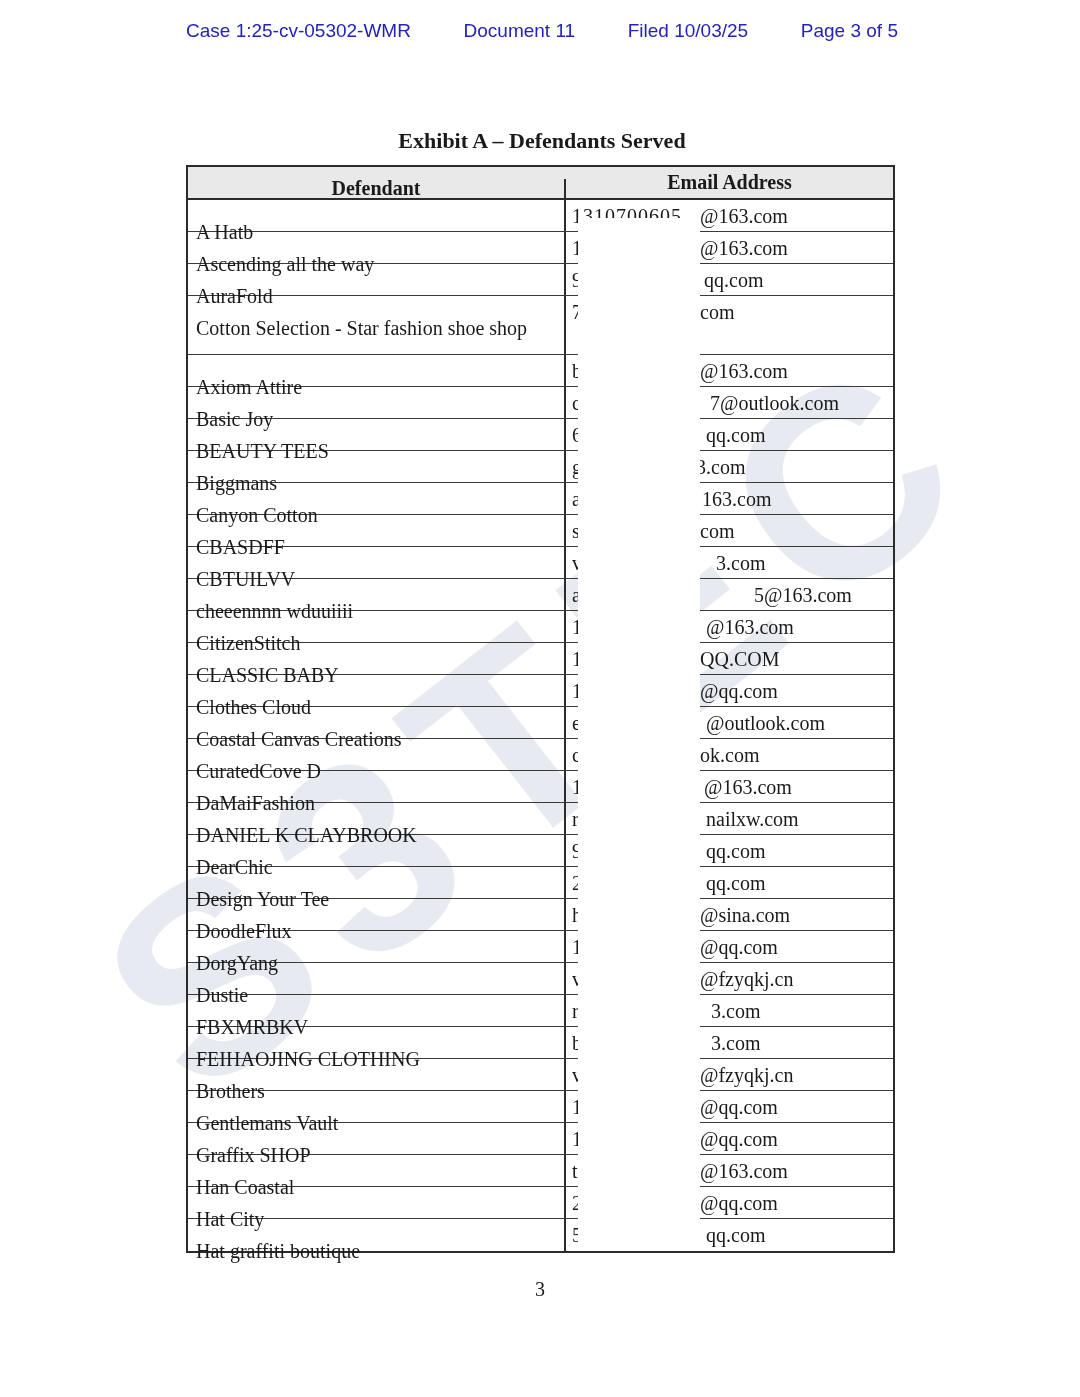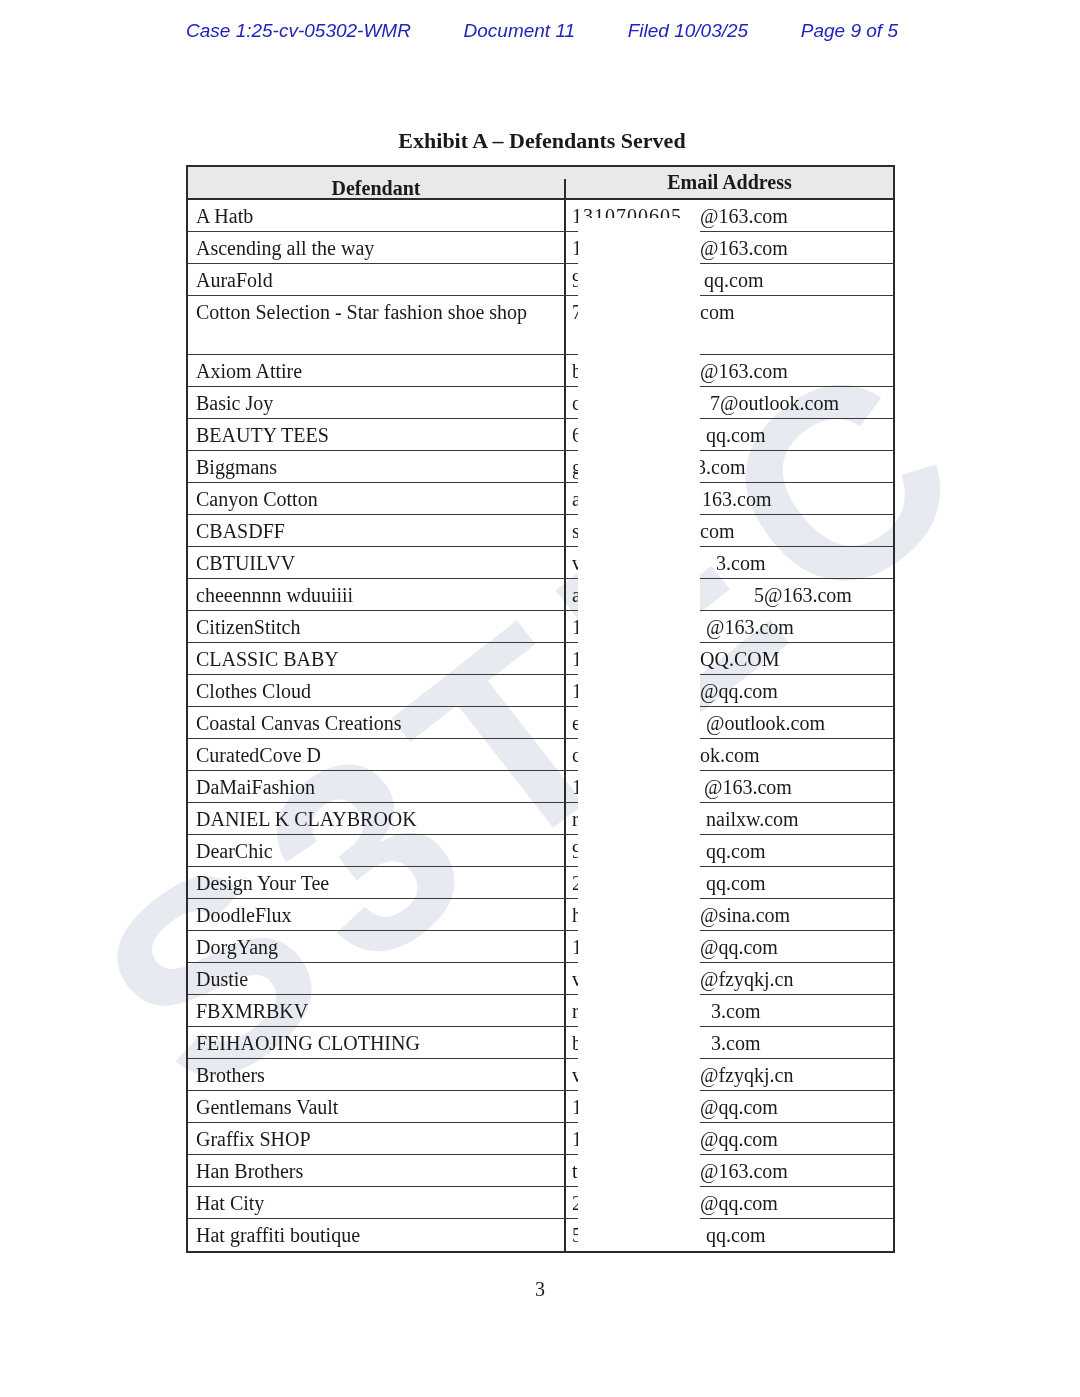--- a/index.html
+++ b/index.html
@@ -11,21 +11,21 @@
     font-family:"Liberation Serif", serif;
     color:#1a1a1a;
   }
   
   .caption{
     position:absolute;left:186px;top:20px;width:712px;
     display:flex;justify-content:space-between;
     font-family:"Liberation Sans", sans-serif;
     font-size:19px;font-weight:400;
   }
-  .caption span{white-space:nowrap;font-style:italic;}
+  .caption span{white-space:nowrap;}
   
   .watermark{
     position:absolute;left:50%;top:720px;
     transform:translate(-50%,-50%) rotate(-38deg);
     font-family:"Liberation Sans", sans-serif;
     font-weight:bold;font-size:270px;letter-spacing:28px;
     z-index:0;user-select:none;white-space:nowrap;
   }
   
   .title{
@@ -54,21 +54,21 @@
   .trow{
     display:flex;height:32px;
     border-bottom:1px solid #3a3a3a;box-sizing:border-box;
     background:transparent;
   }
   .trow.tall{height:59px;}
   .trow:last-child{border-bottom:none;}
   .cell{font-size:20px;line-height:26px;box-sizing:border-box;}
   .cell.def{
     width:378px;border-right:2px solid #2b2b2b;
-    padding:3px 10px 0 8px;
+    padding:19px 10px 0 8px;
   }
   .cell.email{
     flex:1;position:relative;padding-top:3px;
   }
   .cell.email .lead{position:absolute;left:6px;top:3px;}
   .cell.email .digits{position:absolute;left:17px;top:3px;letter-spacing:1px;}
   .cell.email .frag{position:absolute;top:3px;}
   
   .redaction{
     position:absolute;left:578px;top:218px;
@@ -84,21 +84,21 @@
 <body>
 
 <div id="page">
 
   <div class="watermark" style="color: rgb(231, 234, 241);">S3TEC</div>
 
   <div class="caption" style="color: rgb(35, 35, 187);">
     <span>Case 1:25-cv-05302-WMR</span>
     <span>Document 11</span>
     <span>Filed 10/03/25</span>
-    <span>Page 9 of 5</span>
+    <span>Page 3 of 5</span>
   </div>
 
   <div class="title">Exhibit A – Defendants Served</div>
 
   <div class="tbl">
     <div class="thead" style="background: rgb(233, 233, 233);">
       <div class="hcell def">Defendant</div>
       <div class="hcell email">Email Address</div>
     </div>
     <div id="tbody">
@@ -300,21 +300,21 @@
           </div>
         </div>
         <div class="trow">
           <div class="cell def">Graffix SHOP</div>
           <div class="cell email">
             <span class="lead">1</span>
             <span class="frag" style="left: 134px;">@qq.com</span>
           </div>
         </div>
         <div class="trow">
-          <div class="cell def">Han Brothers</div>
+          <div class="cell def">Han Coastal</div>
           <div class="cell email">
             <span class="lead">t</span>
             <span class="frag" style="left: 134px;">@163.com</span>
           </div>
         </div>
         <div class="trow">
           <div class="cell def">Hat City</div>
           <div class="cell email">
             <span class="lead">2</span>
             <span class="frag" style="left: 134px;">@qq.com</span>

